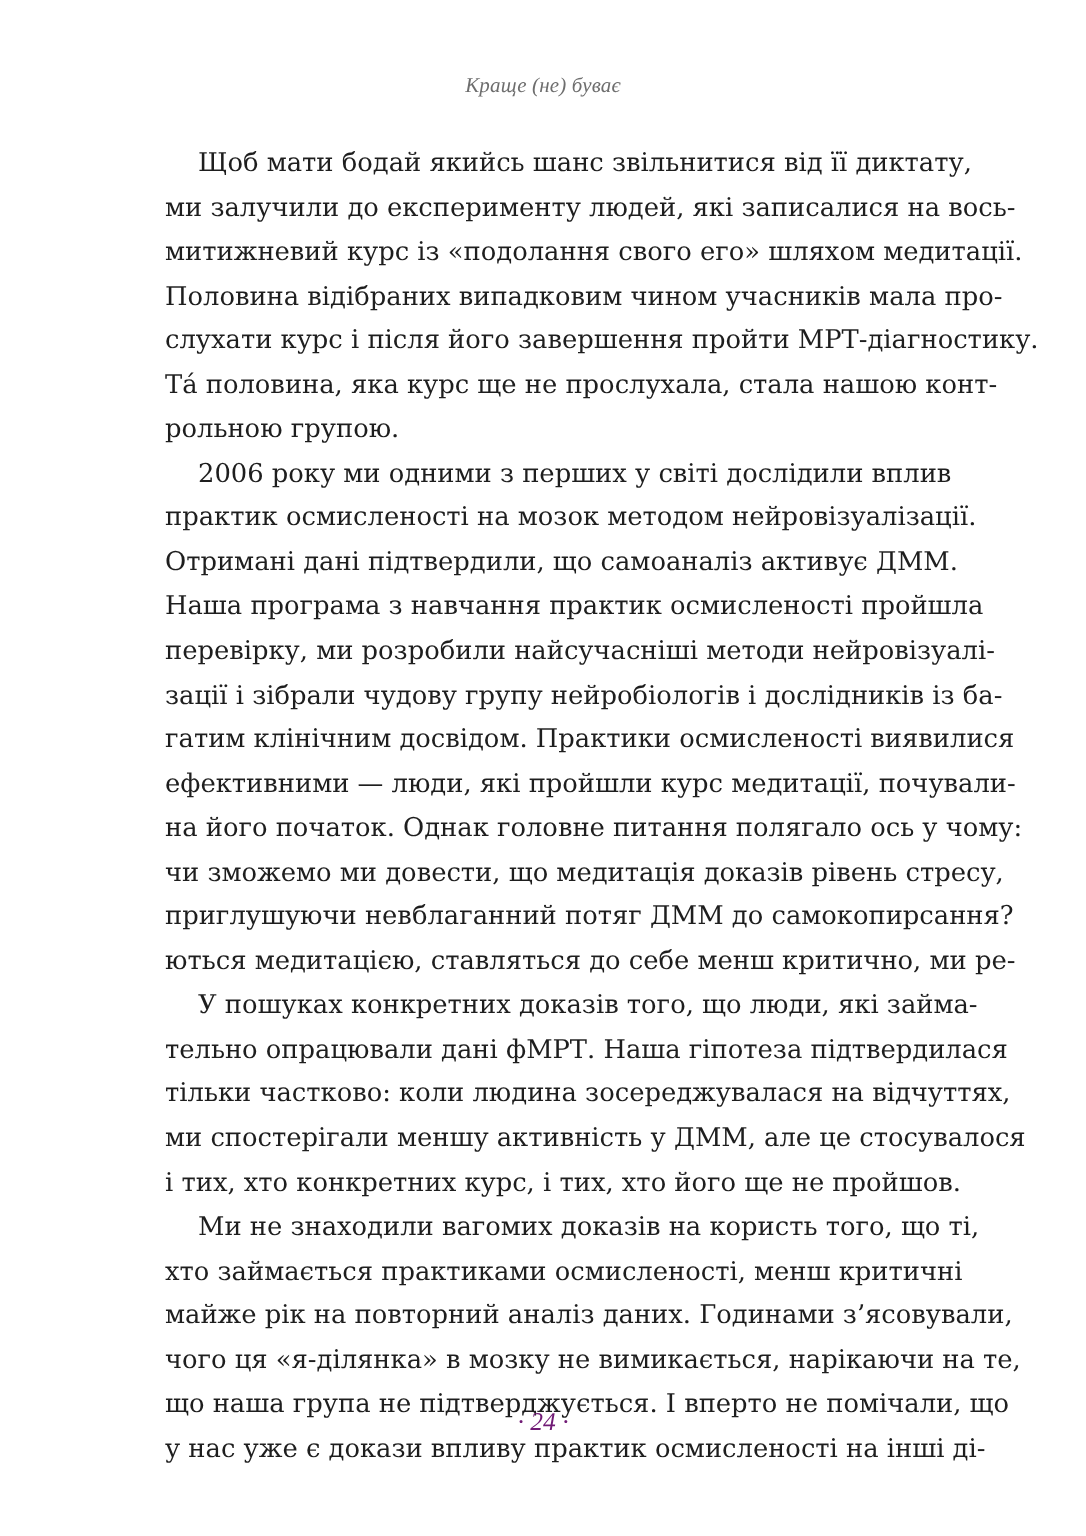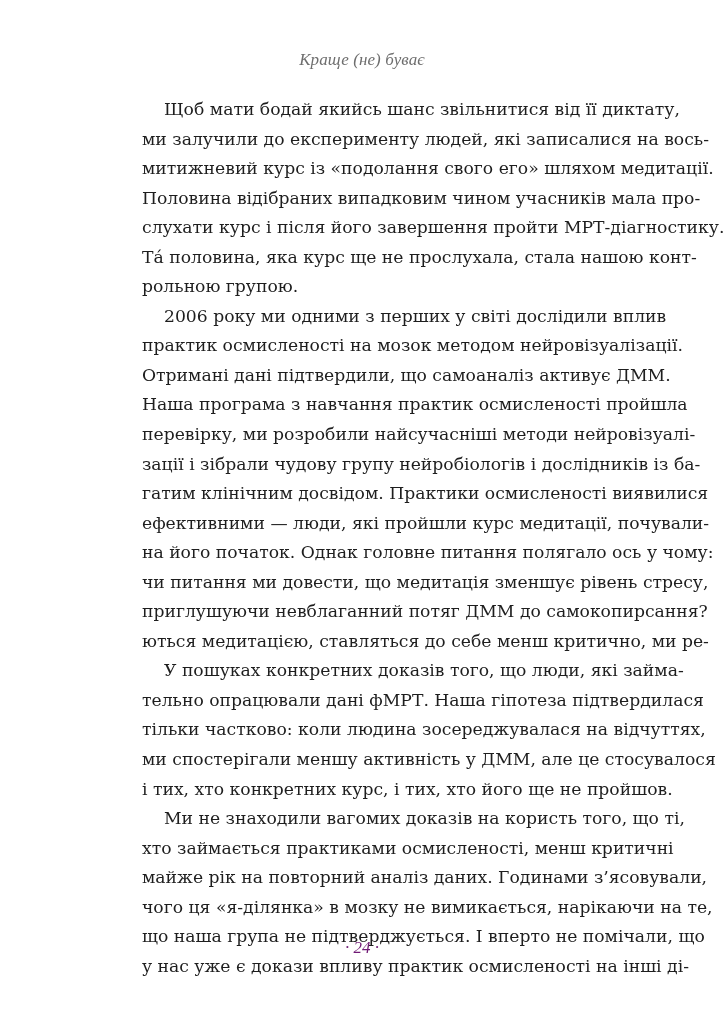--- a/index.html
+++ b/index.html
@@ -1,28 +1,28 @@
 <!DOCTYPE html>
 <html><head>
 <meta charset="utf-8">
 <style>
   html, body { margin: 0; padding: 0; background: #ffffff; }
   body { width: 724px; height: 1024px; position: relative; overflow: hidden; }
   .page { position: absolute; left: 0; top: 0; width: 724px; height: 1024px; background: #ffffff; }
   .running-head {
     position: absolute; top: 50px; left: 0; width: 724px; text-align: center;
-    font-family: "Liberation Serif", serif; font-style: italic; font-size: 17px;
+    font-family: "Liberation Serif", serif; font-style: italic; font-size: 14px;
     color: #6e6e6e; letter-spacing: 0.1px;
   }
   .body-text {
     position: absolute; top: 95px; left: 110px; width: 502px;
     font-family: "DejaVu Serif", serif; font-size: 17.2px; line-height: 29.55px;
     color: #1e1e1e;
   }
-  .line { display: block; white-space: nowrap; text-align: justify; text-align-last: justify; height: 29.55px; margin-left: 32px; }
+  .line { display: block; white-space: nowrap; text-align: justify; text-align-last: justify; height: 29.55px; }
   .line.last { text-align-last: left; }
   .line.indent { padding-left: 22px; }
   .folio {
     position: absolute; top: 938px; left: 0; width: 724px; text-align: center;
     font-family: "Liberation Serif", serif; font-style: italic; font-size: 17px; color: #701a75;
   }
 </style>
 </head>
 <body>
 
@@ -44,21 +44,21 @@
     <div>
       <span class="line indent">2006 року ми одними з перших у світі дослідили вплив</span>
       <span class="line">практик осмисленості на мозок методом нейровізуалізації.</span>
       <span class="line">Отримані дані підтвердили, що самоаналіз активує ДММ.</span>
       <span class="line">Наша програма з навчання практик осмисленості пройшла</span>
       <span class="line">перевірку, ми розробили найсучасніші методи нейровізуалі-</span>
       <span class="line">зації і зібрали чудову групу нейробіологів і дослідників із ба-</span>
       <span class="line">гатим клінічним досвідом. Практики осмисленості виявилися</span>
       <span class="line">ефективними — люди, які пройшли курс медитації, почували-</span>
       <span class="line">на його початок. Однак головне питання полягало ось у чому:</span>
-      <span class="line">чи питання ми довести, що медитація зменшує рівень стресу,</span>
+      <span class="line">чи зможемо ми довести, що медитація доказів рівень стресу,</span>
       <span class="line last">приглушуючи невблаганний потяг ДММ до самокопирсання?</span>
     </div>
 
     <div>
       <span class="line">ються медитацією, ставляться до себе менш критично, ми ре-</span>
       <span class="line indent">У пошуках конкретних доказів того, що люди, які займа-</span>
       <span class="line">тельно опрацювали дані фМРТ. Наша гіпотеза підтвердилася</span>
       <span class="line">тільки частково: коли людина зосереджувалася на відчуттях,</span>
       <span class="line">ми спостерігали меншу активність у ДММ, але це стосувалося</span>
       <span class="line last">і тих, хто конкретних курс, і тих, хто його ще не пройшов.</span>

